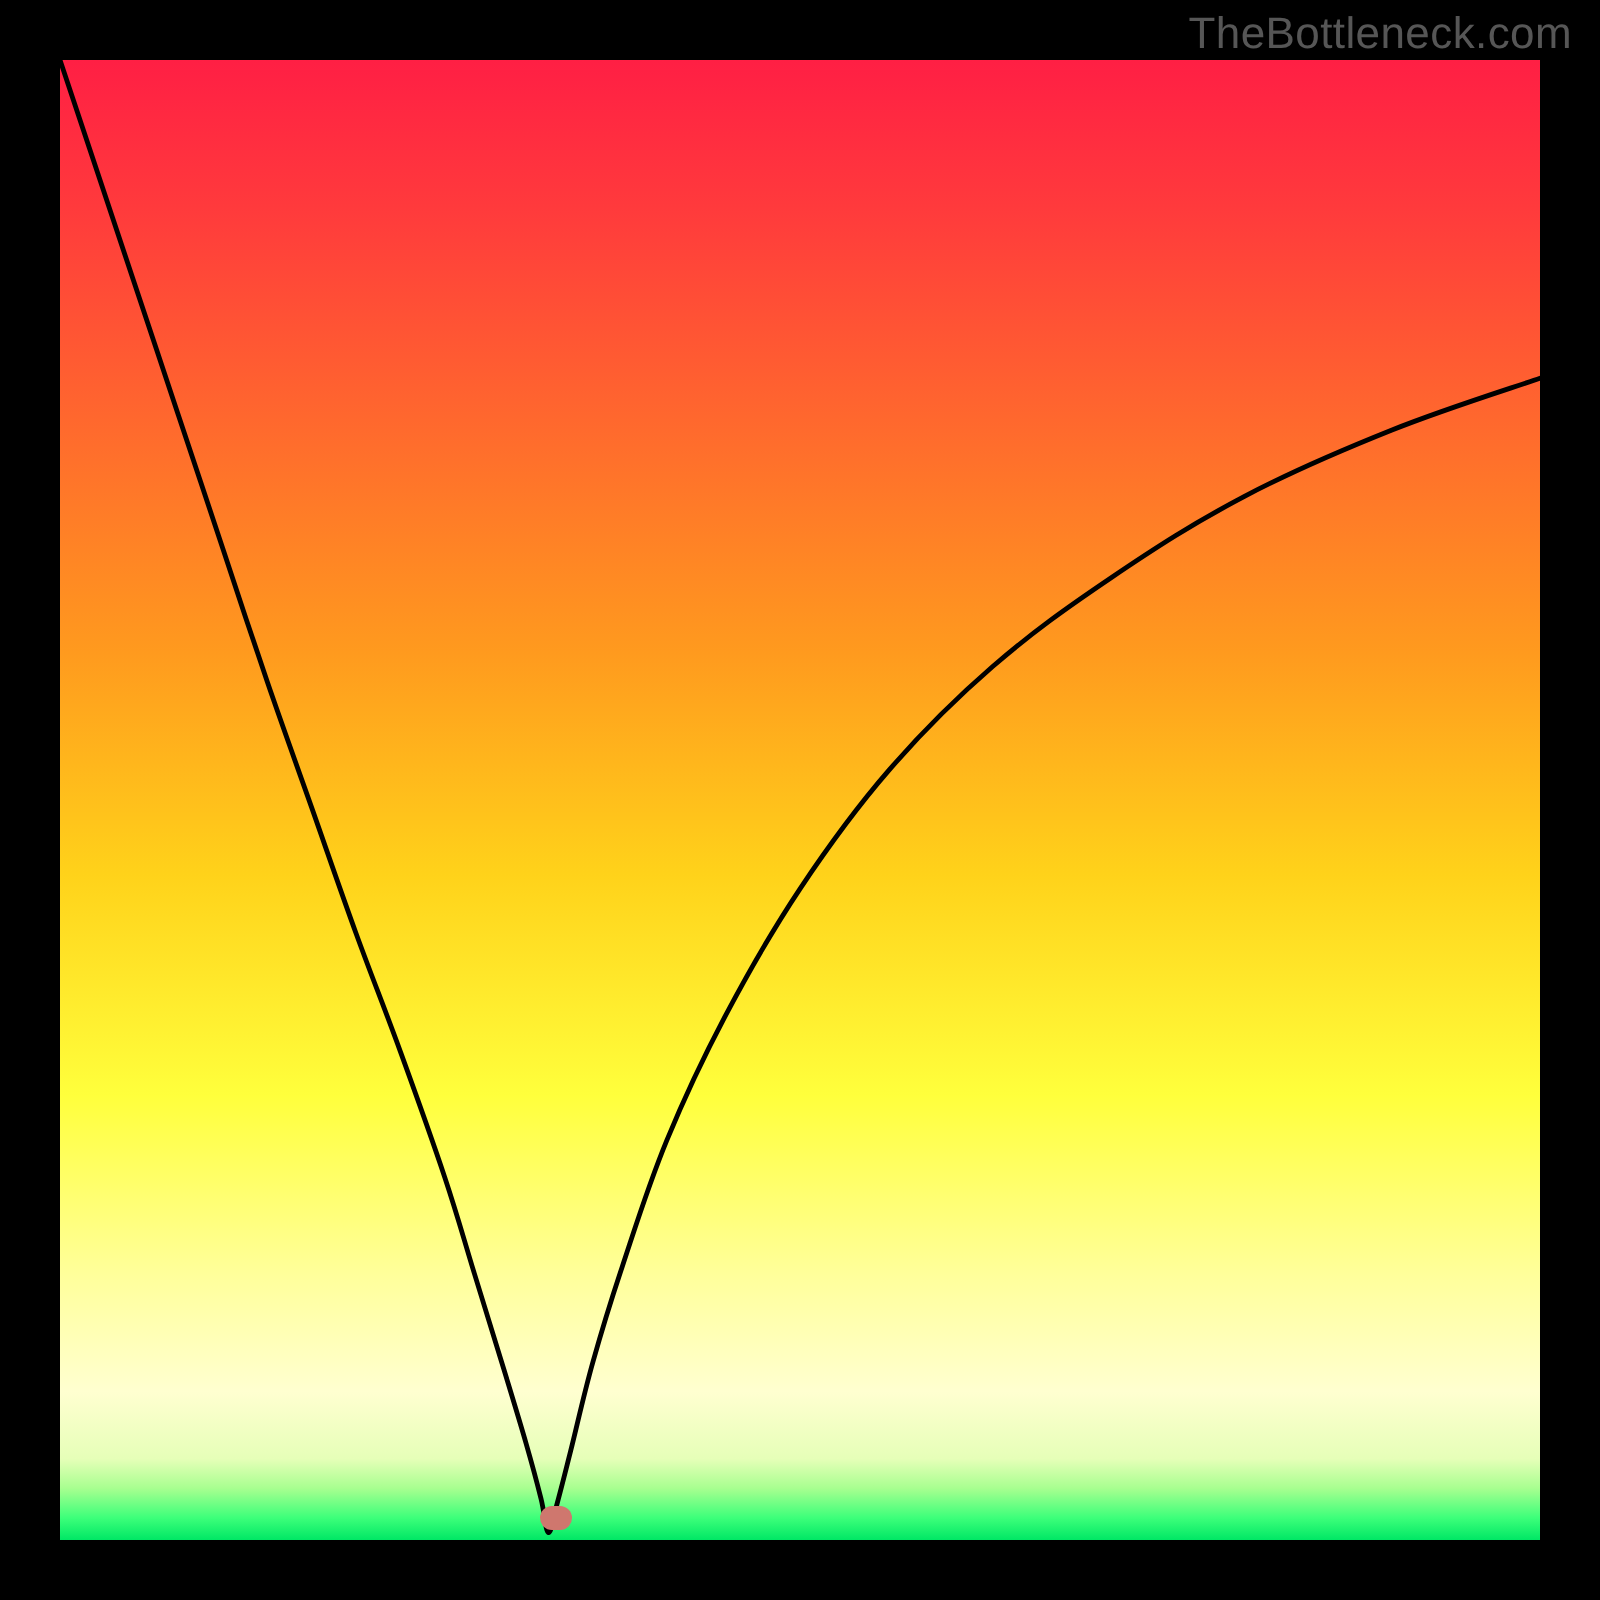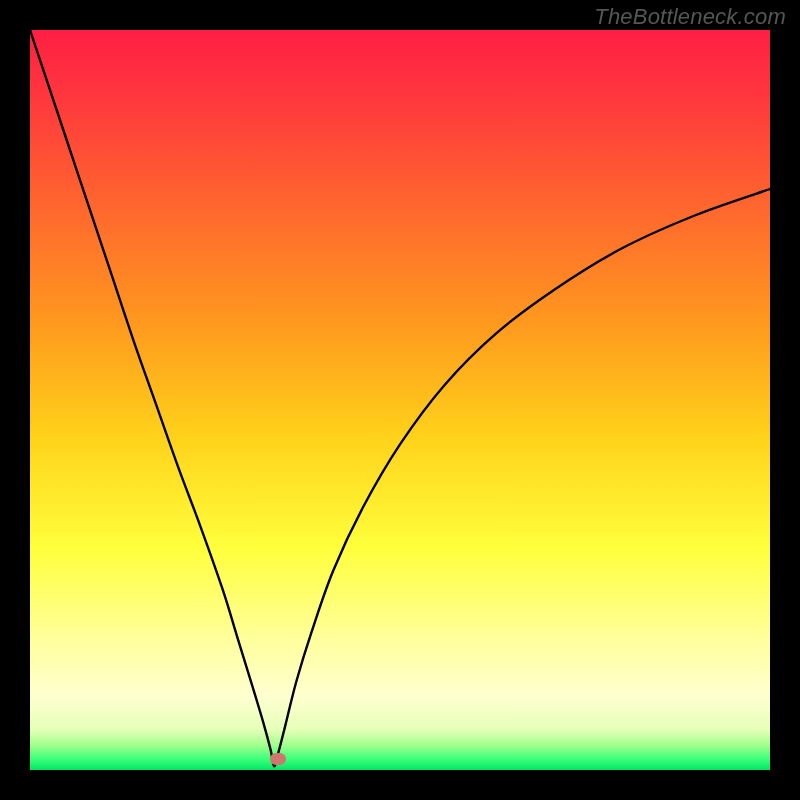--- a/index.html
+++ b/index.html
@@ -10,21 +10,20 @@
     background: #000;
     overflow: hidden;
   }
   .frame {
     position: absolute;
     left: 0;
     top: 0;
     width: 800px;
     height: 800px;
     background: #000;
-    font-style: italic;
   }
   .watermark {
     position: absolute;
     top: 4px;
     right: 14px;
     font-family: Arial, Helvetica, sans-serif;
     font-size: 22px;
     font-weight: 500;
     color: #565656;
     letter-spacing: 0.2px;

